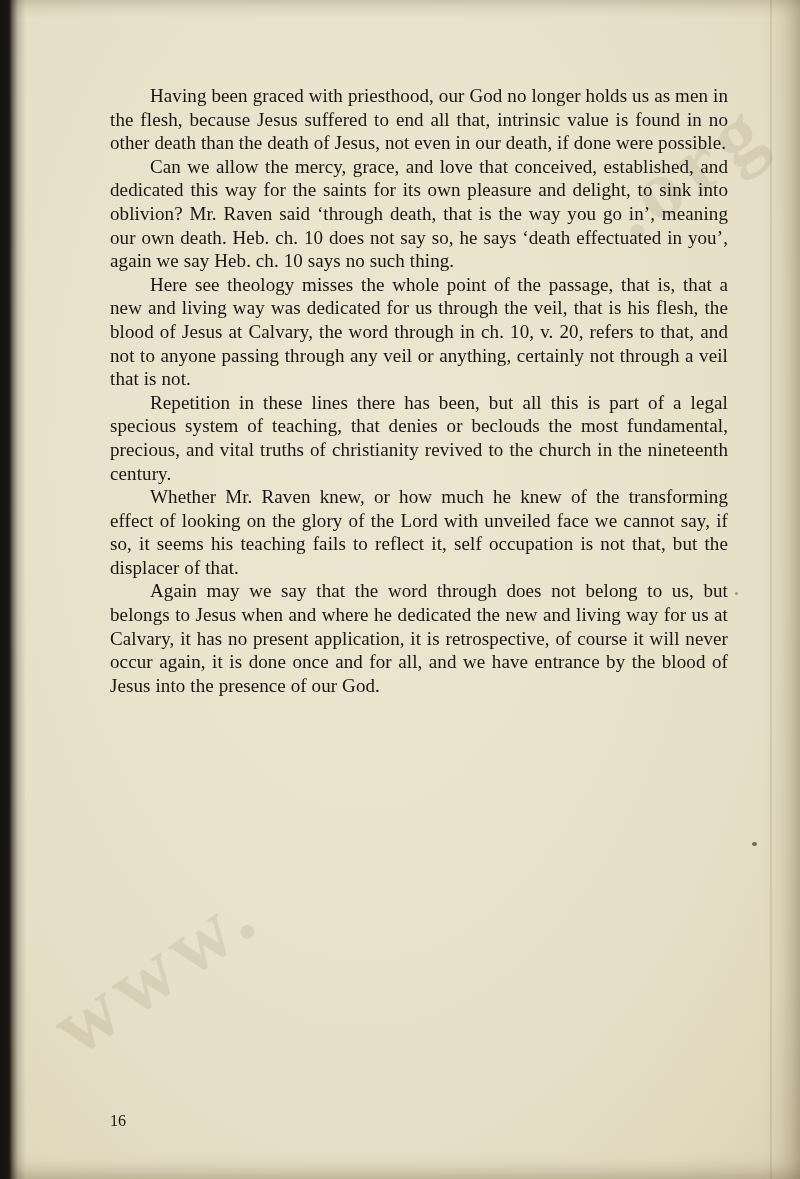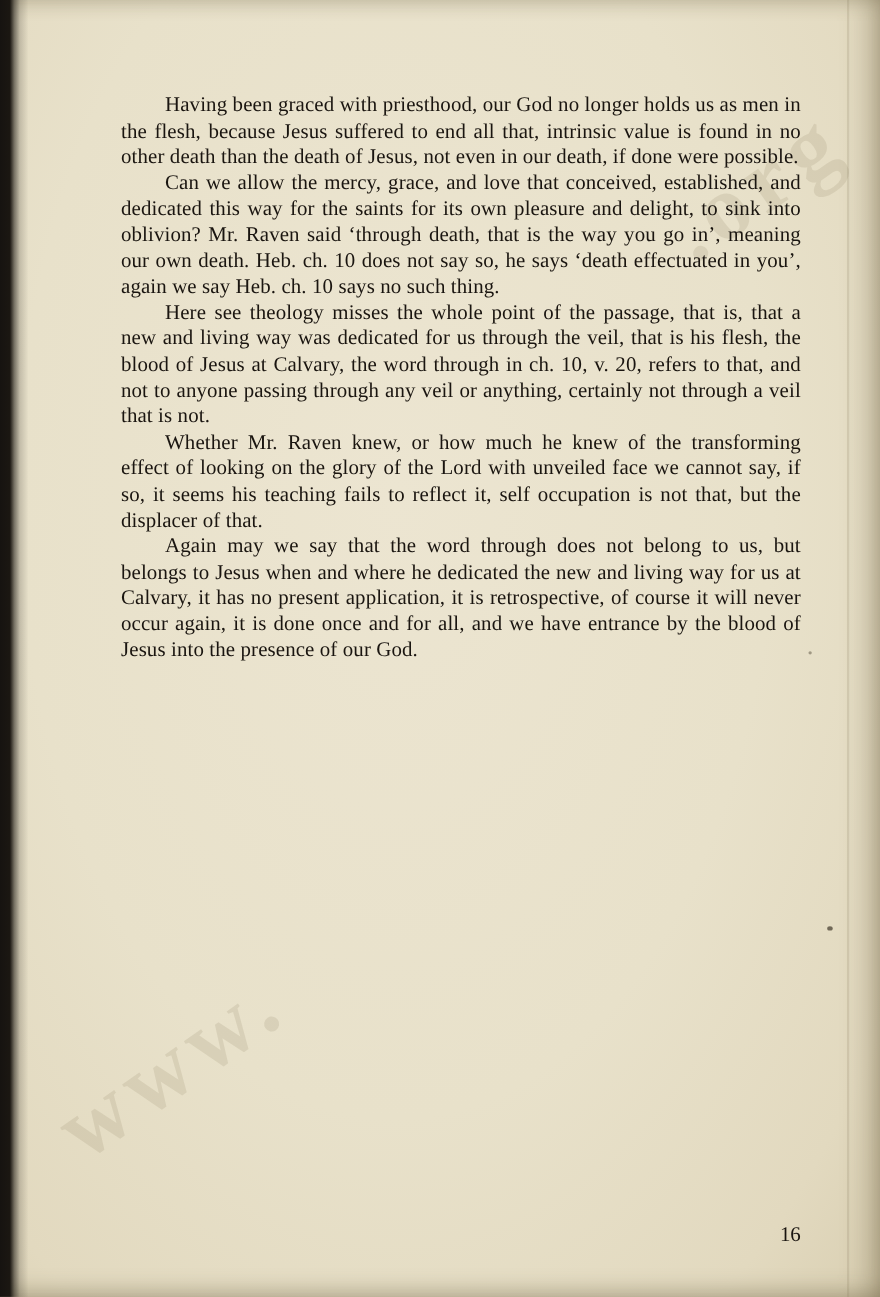--- a/index.html
+++ b/index.html
@@ -48,22 +48,22 @@
   .para {
     margin: 0;
     text-indent: 40px;
   }
   .bold { font-weight: normal; }
   .page-number {
     position: absolute;
     left: 110px;
     top: 1112px;
     width: 618px;
-    text-align: right;
-    font-size: 19px;
+    text-align: left;
+    font-size: 16px;
     color: #1a1510;
   }
   .watermark {
     position: absolute;
     font-weight: bold;
     color: rgba(138, 126, 94, 0.16);
     transform: rotate(-35deg);
     letter-spacing: 8px;
     white-space: nowrap;
     pointer-events: none;
@@ -94,20 +94,21 @@
   <div class="gutter"></div>
   <div class="crease"></div>
 
   <div class="watermark wm1">www.</div>
   <div class="watermark wm2">.org</div>
 
   <div class="text-block">
       <p class="para"><span>Having been graced with priesthood, our God no longer holds us as men in the flesh, because Jesus suffered to end all that, intrinsic value is found in no other death than the death of Jesus, not even in </span><span class="bold">our death,</span><span> if done were possible.</span></p>
       <p class="para"><span>Can we allow the mercy, grace, and love that conceived, established, and dedicated this way for the saints for its own pleasure and delight, to sink into oblivion? Mr. Raven said ‘through death, that is the way you go in’, meaning our own death.  Heb. ch. 10 does not say so, he says ‘death effectuated in you’, again we say Heb. ch. 10 says no such thing.</span></p>
       <p class="para"><span>Here see theology misses the whole point of the passage, that is, that a new and living way was dedicated for us through the veil, that is his flesh, the blood of Jesus at Calvary, the word </span><span class="bold">through</span><span> in ch. 10, v. 20, refers to that, and not to anyone passing through any veil or anything, certainly not through a veil that is not.</span></p>
+      <p class="para"><span>Repetition in these lines there has been, but all this is part of a legal specious system of teaching, that denies or beclouds the most fundamental, precious, and vital truths of christianity revived to the church in the nineteenth century.</span></p>
       <p class="para"><span>Whether Mr. Raven knew, or how much he knew of the transforming effect of looking on the glory of the Lord with unveiled face we cannot say, if so, it seems his teaching fails to reflect it, self occupation is not that, but the displacer of that.</span></p>
       <p class="para"><span>Again may we say that the word </span><span class="bold">through</span><span> does not belong to us, but belongs to Jesus when and where he dedicated the new and living way for us at Calvary, it has no present application, it is retrospective, of course it will never occur again, it is done once and for all, and we have entrance by the blood of Jesus into the presence of our God.</span></p>
     </div>
 
   <div class="page-number">16</div>
 
   <div class="speck1"></div>
   <div class="speck2"></div>
 </div>
 

